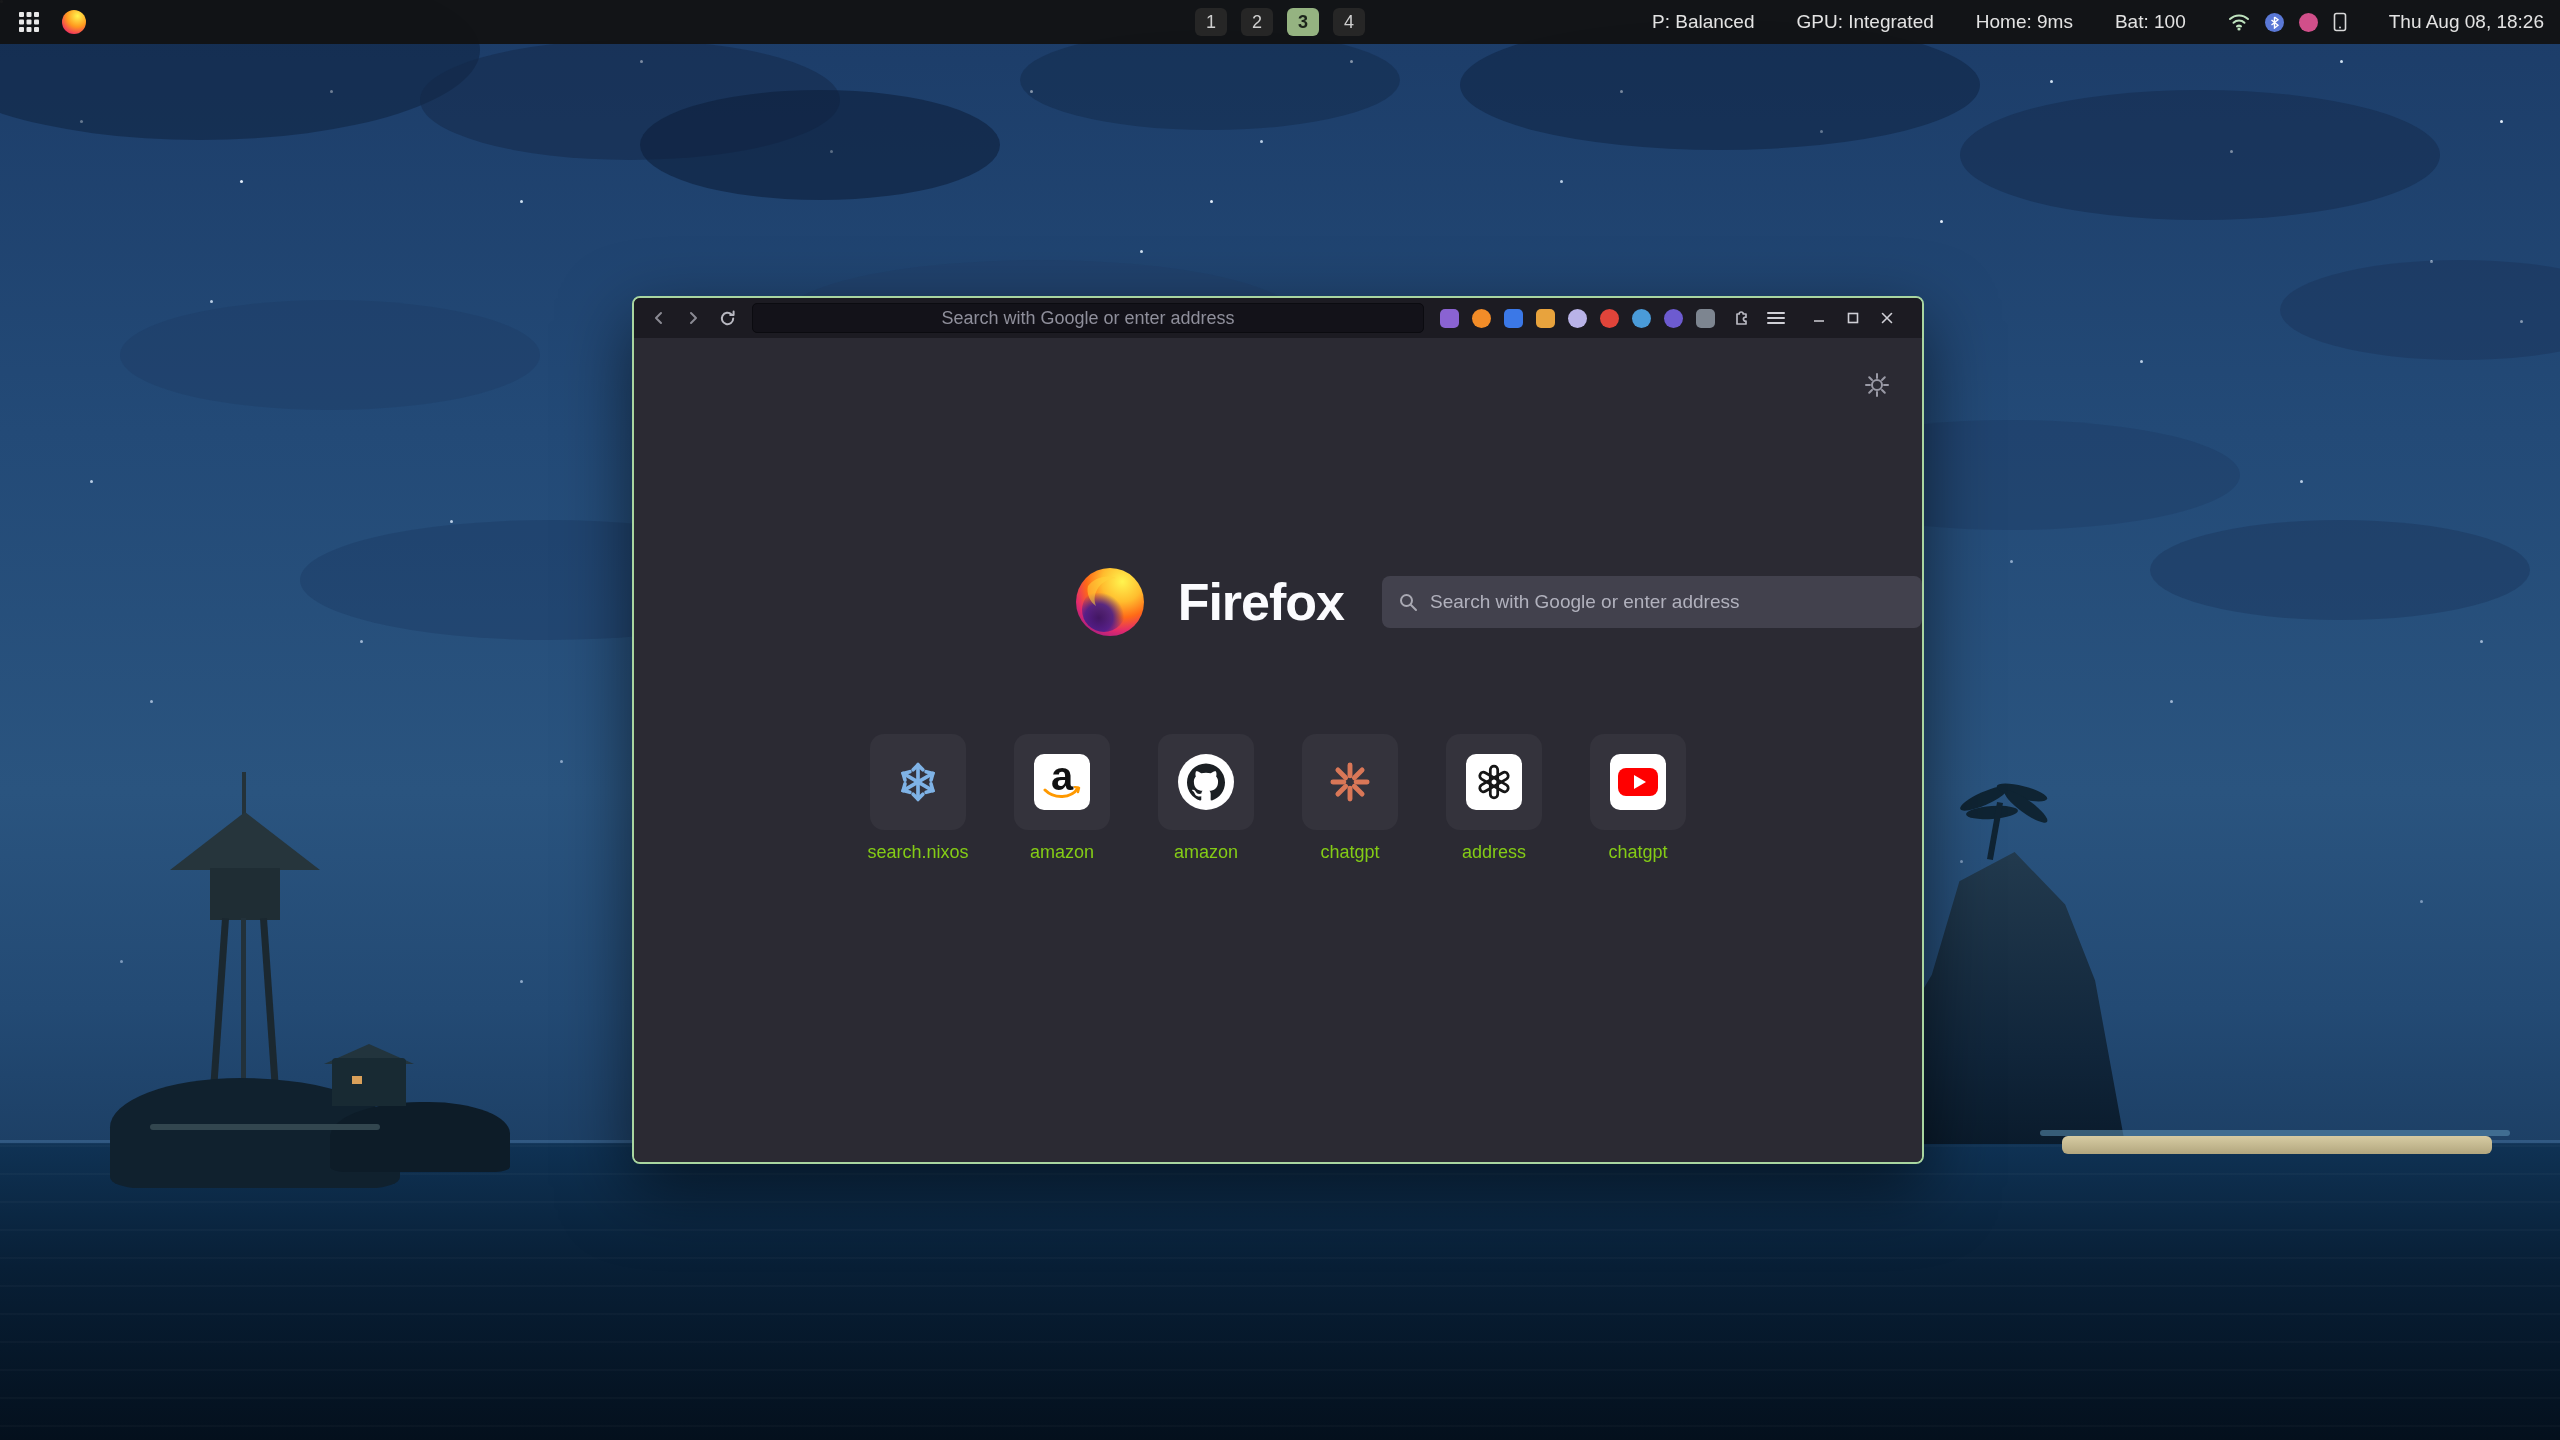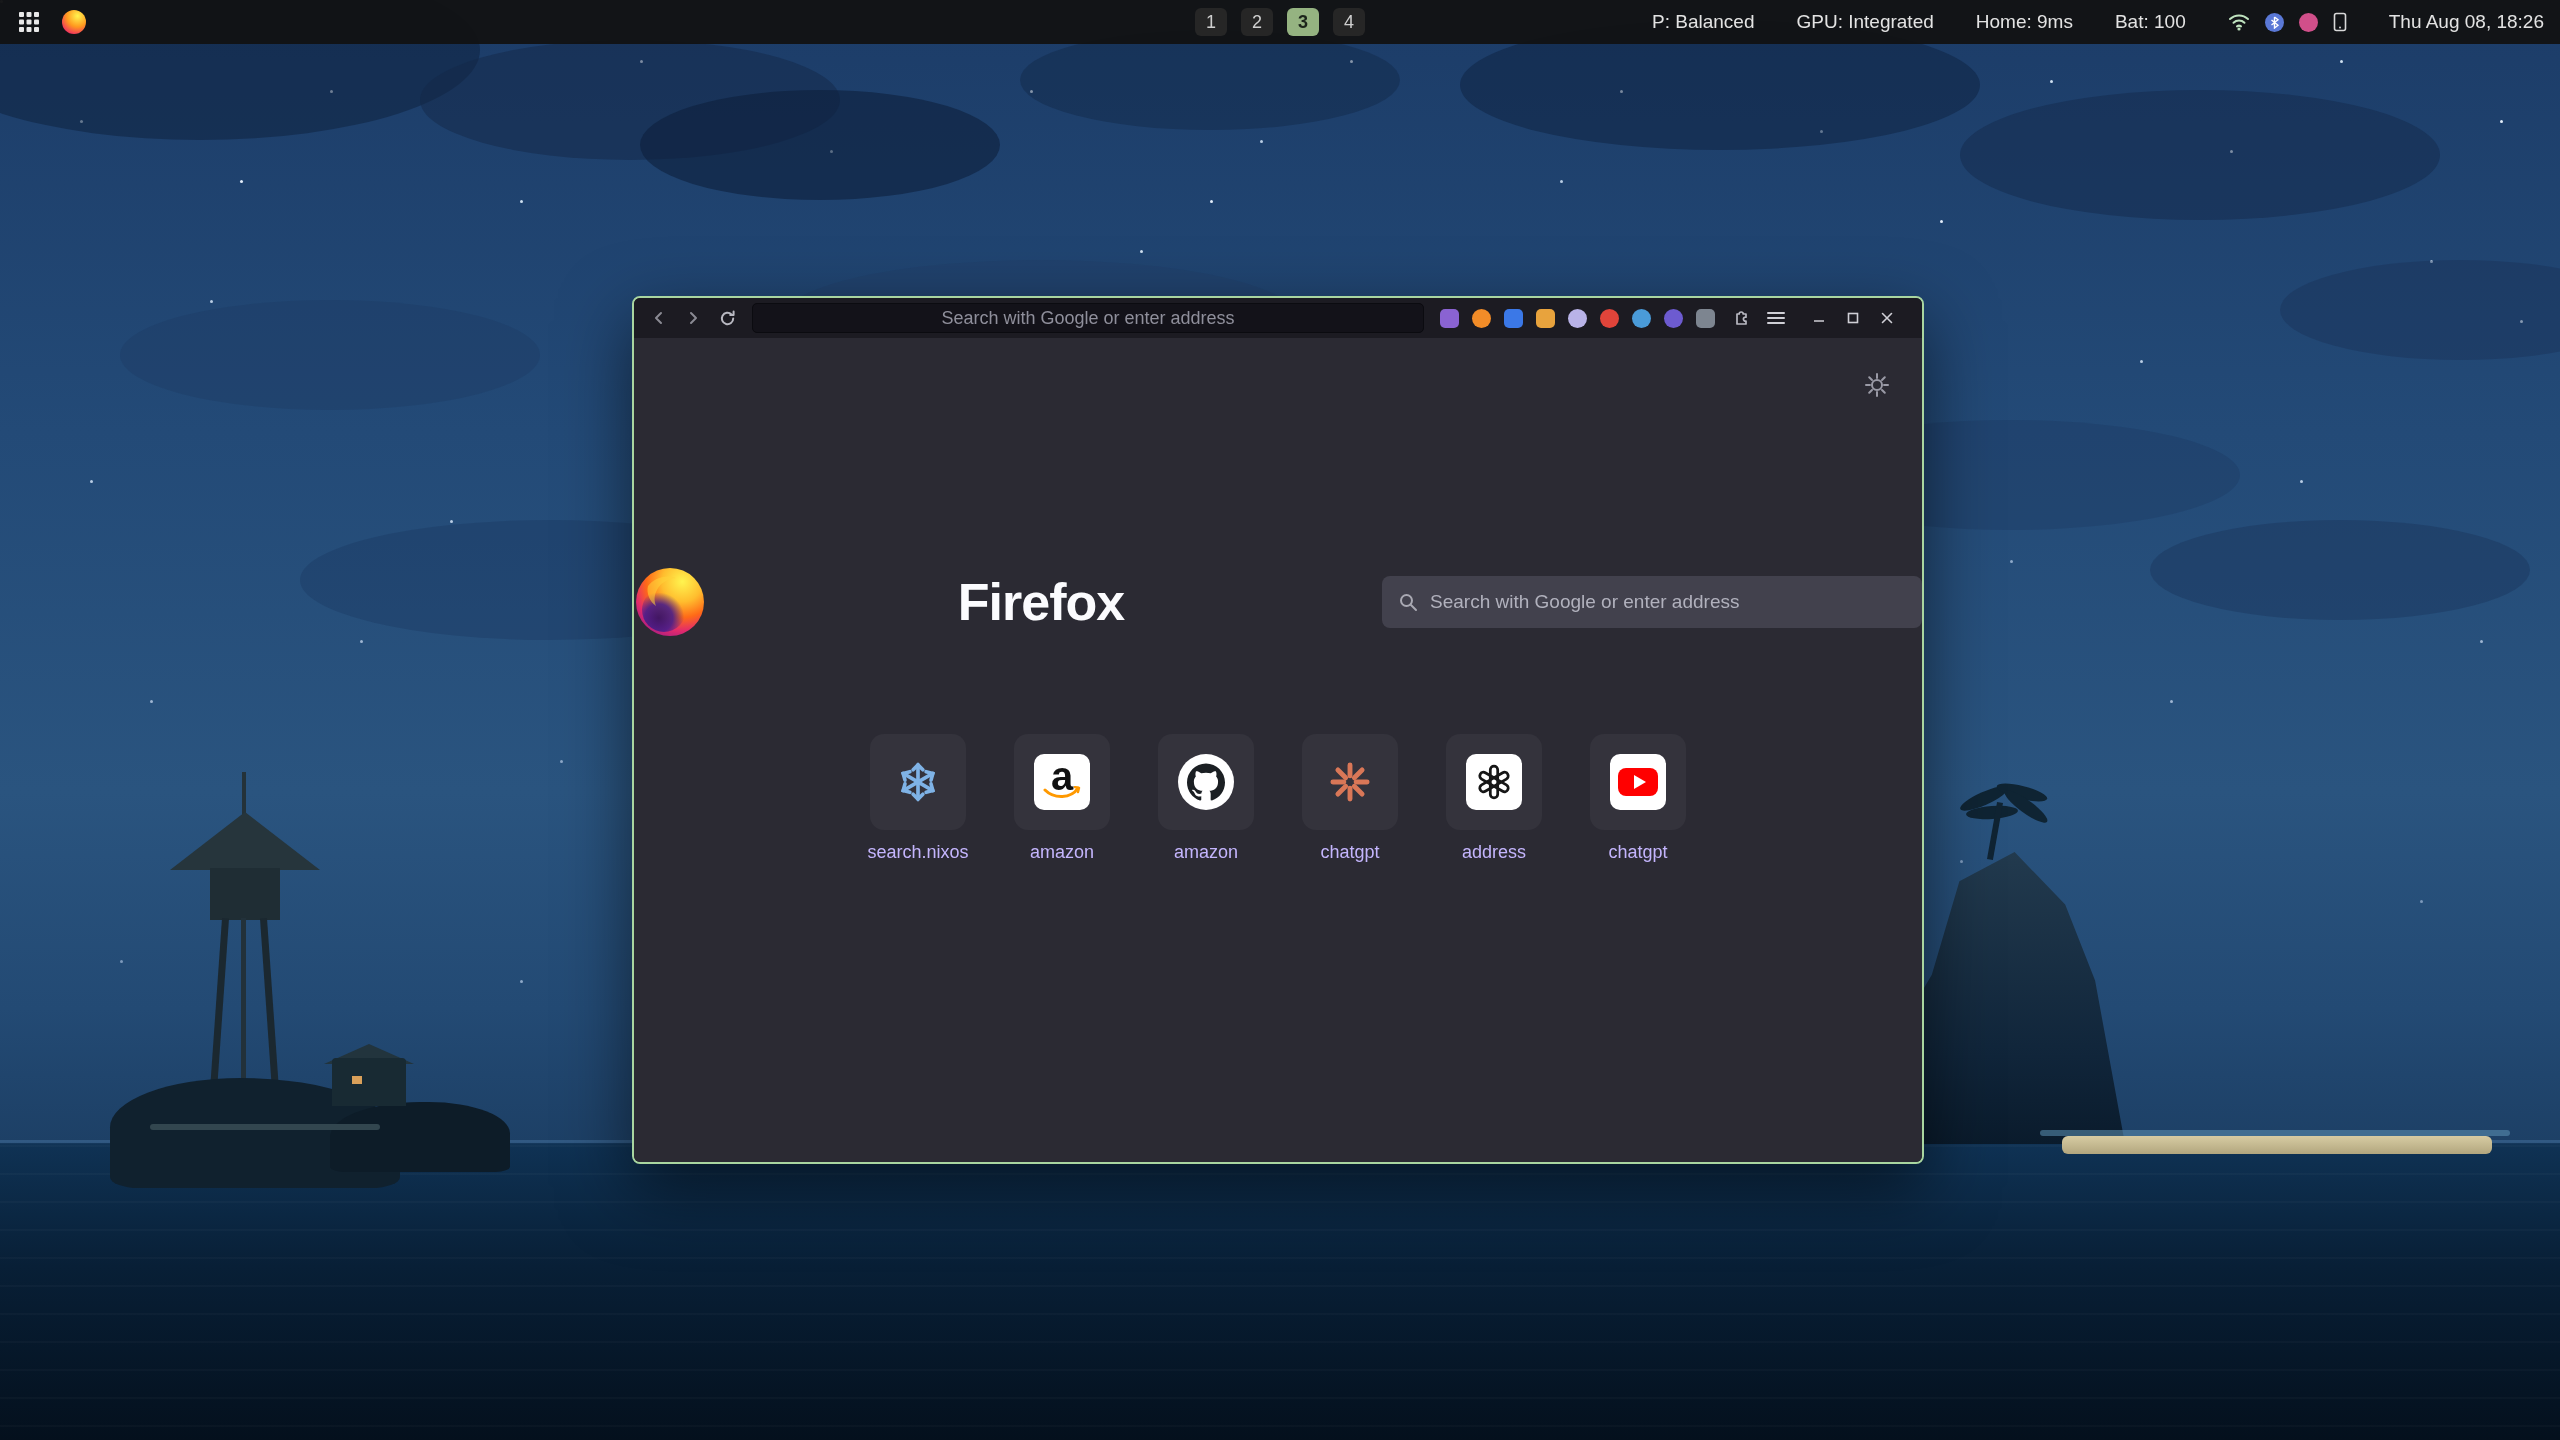--- a/index.html
+++ b/index.html
@@ -100,33 +100,33 @@
          gap:8px; padding:0 10px; cursor:pointer; }
   .tab-favicon { width:16px; height:16px; border-radius:50%;
                  background:radial-gradient(circle at 65% 25%, #fff44f, #ff9a1f 45%, #f0315f 80%, #8f1f86); flex:0 0 auto; }
   .tab-title { font-size:15px; color:#f9f9fa; white-space:nowrap; }
   .newtab-btn { width:26px; height:26px; display:flex; align-items:center; justify-content:center; border-radius:4px; cursor:pointer; }
   .tab-chevron { margin-left:auto; width:26px; height:26px; display:flex; align-items:center; justify-content:center; cursor:pointer; }
 
   .content { flex:1; background:#2b2a33; position:relative; }
   .gear { position:absolute; right:32px; top:34px; cursor:pointer; }
 
-  .hero { position:absolute; left:0; right:0; top:228px; display:flex; align-items:center; justify-content:space-between; gap:8px; }
+  .hero { position:absolute; left:0; right:0; top:228px; display:flex; align-items:center; justify-content:flex-end; gap:32px; }
   .fflogo { width:72px; height:72px; flex:0 0 auto; }
   .wordmark { font-size:52px; font-weight:bold; color:#fbfbfe; letter-spacing:-1px; margin-right:6px; }
   .searchbox { width:540px; height:52px; background:#42414d; border-radius:8px; display:flex; align-items:center;
                padding:0 16px; gap:12px; }
   .searchbox input { flex:1; background:transparent; border:none; outline:none; font-size:19px; color:#e0e0e6;
                      font-family:"Liberation Sans",sans-serif; }
   .searchbox input::placeholder { color:#b1b1bd; opacity:1; }
 
   .shortcuts { position:absolute; left:0; right:0; top:396px; display:flex; justify-content:center; gap:48px; }
   .tile-wrap { width:96px; display:flex; flex-direction:column; align-items:center; gap:12px; cursor:pointer; }
   .tile { width:96px; height:96px; background:#34333c; border-radius:14px; display:flex; align-items:center; justify-content:center; }
-  .tile-label { font-size:18px; color:#c4b5fd; white-space:nowrap; }
+  .tile-label { font-size:18px; color:#84cc16; white-space:nowrap; }
   .badge-white-sq { width:56px; height:56px; background:#ffffff; border-radius:10px; display:flex; align-items:center;
                     justify-content:center; position:relative; }
   .badge-white-ci { width:56px; height:56px; background:#ffffff; border-radius:50%; display:flex; align-items:center; justify-content:center; }
   .amz-a { font-size:40px; font-weight:bold; color:#111; line-height:0.8; margin-top:-12px; }
   .amz-smile { position:absolute; left:8px; bottom:8px; }
   .yt-badge { width:40px; height:28px; background:#ff0000; border-radius:8px; display:flex; align-items:center; justify-content:center; }
   .yt-play { width:0; height:0; border-left:12px solid #fff; border-top:7px solid transparent; border-bottom:7px solid transparent; margin-left:3px; }
 </style>
 </head>
 <body>

